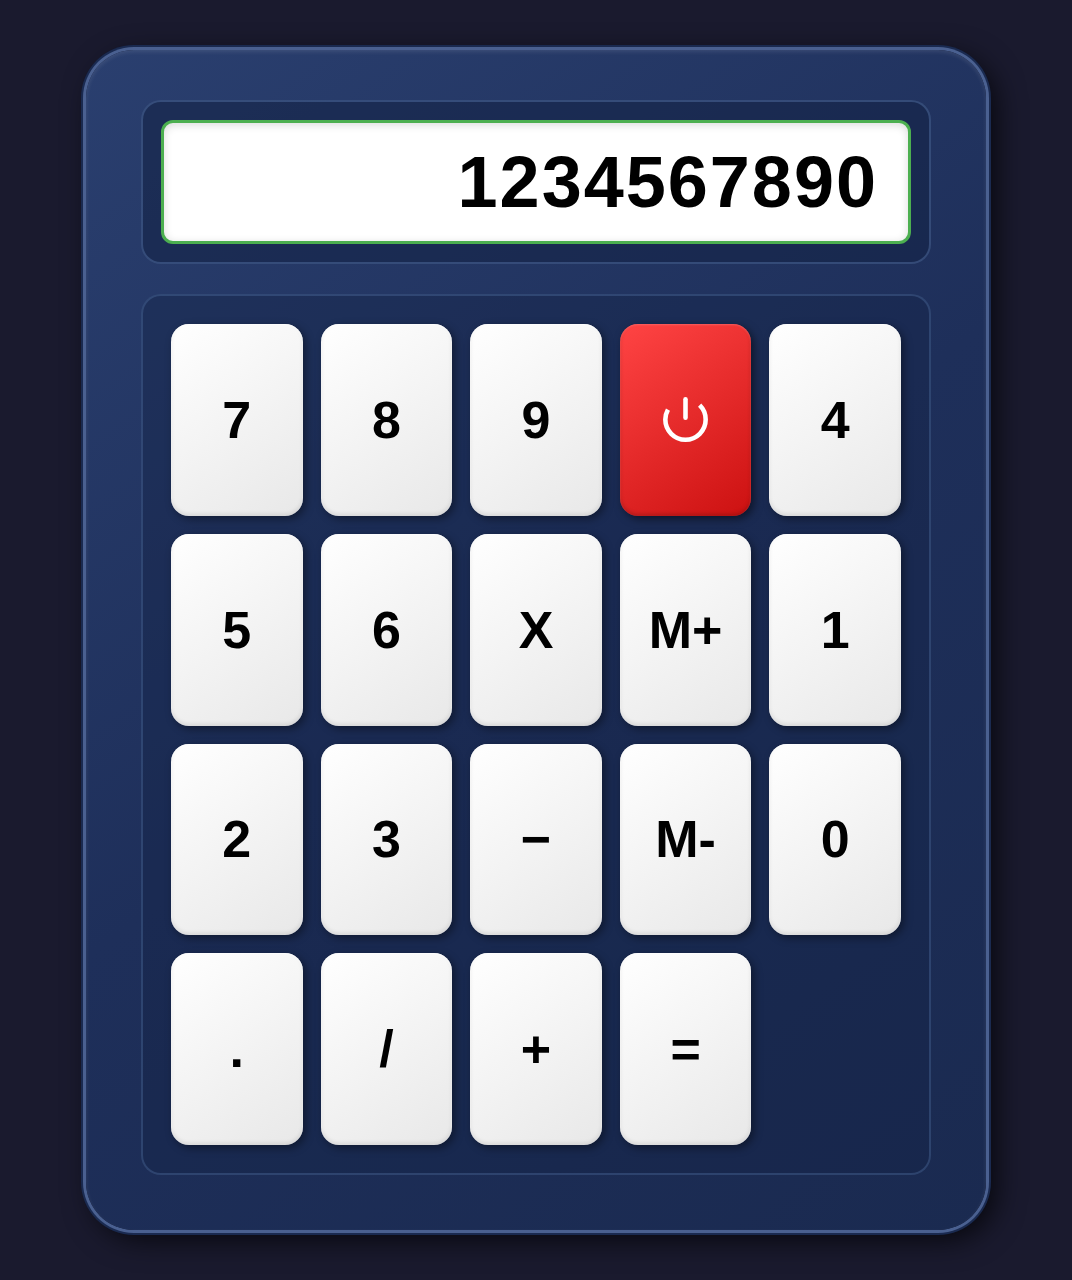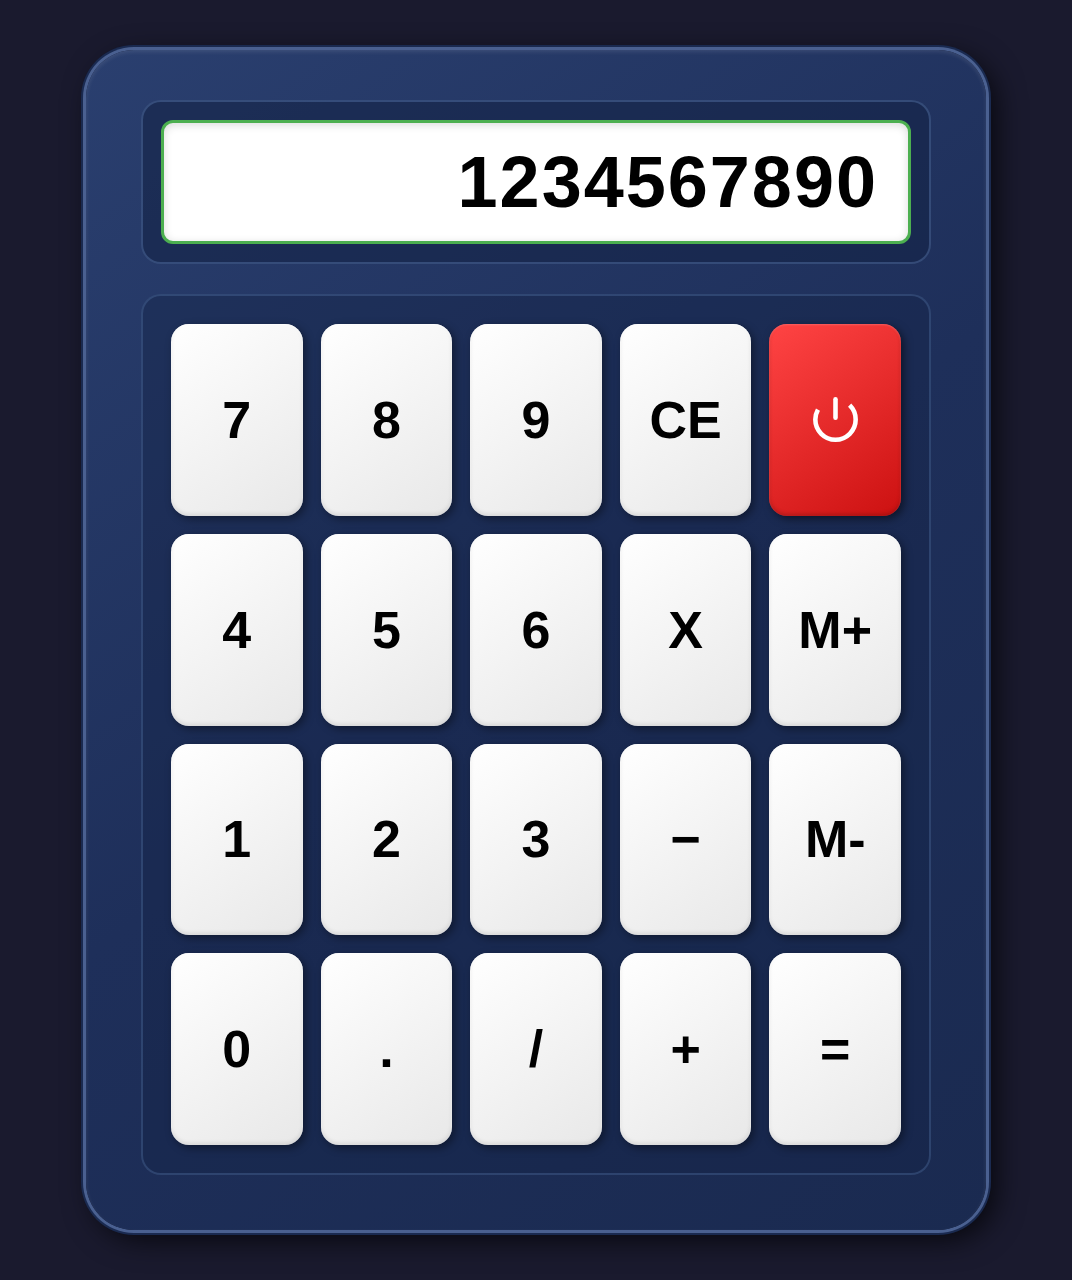--- a/index.html
+++ b/index.html
@@ -132,23 +132,20 @@
 
       <button class="btn">
         <span>7</span>
       </button>
       <button class="btn">
         <span>8</span>
       </button>
       <button class="btn">
         <span>9</span>
       </button>
-      <button class="btn">
-        <span>CE</span>
-      </button>
       <button class="btn btn-power">
         <div class="power-icon">
           <svg viewBox="0 0 60 60" xmlns="http://www.w3.org/2000/svg">
             <circle cx="30" cy="30" r="22" fill="none" stroke="white" stroke-width="5" stroke-dasharray="100 40" stroke-dashoffset="20"></circle>
             <line x1="30" y1="8" x2="30" y2="28" stroke="white" stroke-width="5" stroke-linecap="round"></line>
           </svg>
         </div>
       </button>
 
       <button class="btn">

